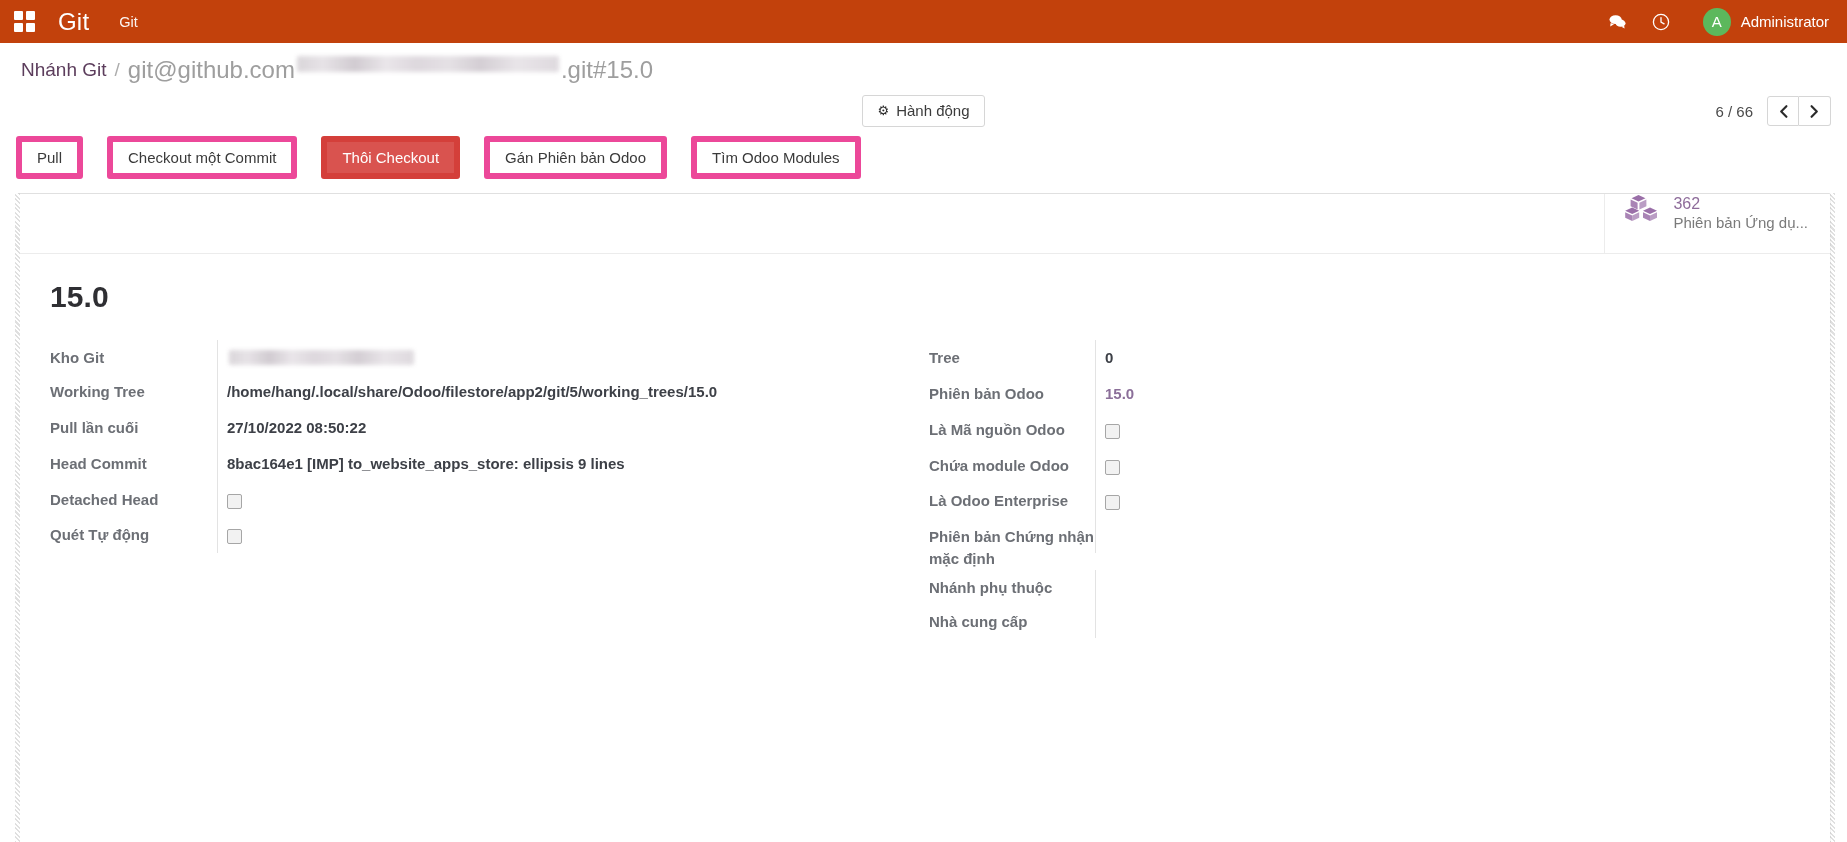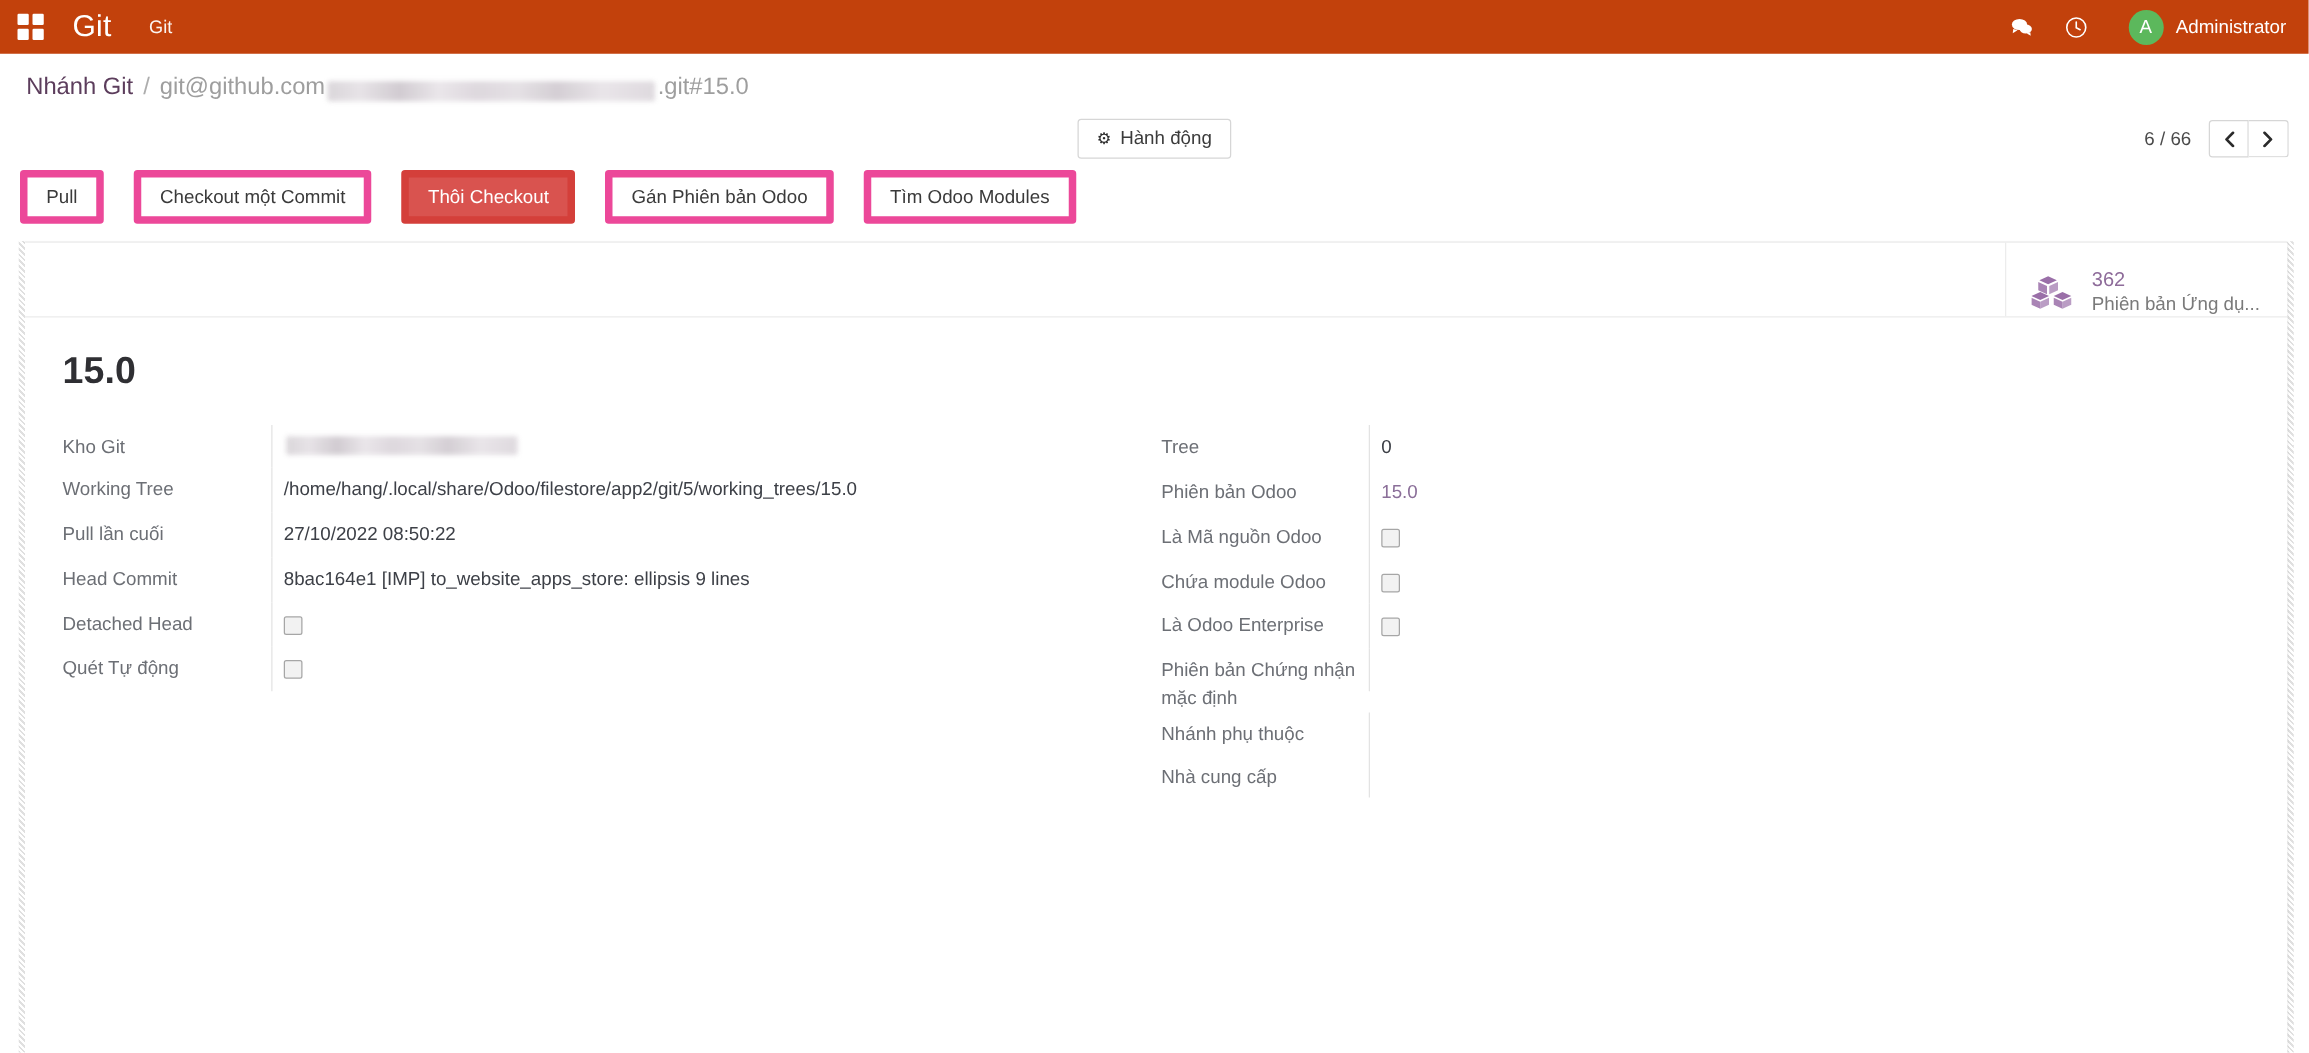--- a/index.html
+++ b/index.html
@@ -74,24 +74,24 @@
     background: #ffffff;
     margin-top: 8px;
   }
   .bc-root {
     font-size: 19px;
     color: #5c3d5c;
     cursor: pointer;
   }
   .bc-sep { font-size: 19px; color: #adadad; margin: 0 8px; }
   .bc-current {
-    font-size: 19px;
+    font-size: 24px;
     color: #9e9e9e;
     display: flex;
-    align-items: flex-end;
+    align-items: flex-start;
   }
   .redact {
     display: inline-block;
     height: 16px;
     margin: 0 2px;
     border-radius: 2px;
     background: linear-gradient(90deg,
        #d8d4d8 0%, #e6e2e6 10%, #cfc9cf 22%, #e9e5e9 34%,
        #dcd6dc 46%, #e4e0e4 58%, #d2ccd2 70%, #e8e4e8 84%, #ddd8dd 100%);
     filter: blur(2.2px);
@@ -206,21 +206,21 @@
   
   .stat-strip {
     display: flex;
     justify-content: flex-end;
     height: 60px;
     border-bottom: 1px solid #ececec;
     padding-right: 4px;
   }
   .stat-btn {
     display: flex;
-    align-items: flex-end;
+    align-items: flex-start;
     gap: 14px;
     padding: 0 18px 0 20px;
     border-left: 1px solid #ececec;
     cursor: pointer;
     min-width: 200px;
   }
   .cube-icon { flex: 0 0 auto; }
   .stat-text { display: flex; flex-direction: column; line-height: 1.22; }
   .stat-value { font-size: 16px; color: #8e6c9a; }
   .stat-label {
@@ -237,20 +237,21 @@
     color: #2f2f33;
     padding: 26px 0 0 30px;
     letter-spacing: .1px;
   }
 
   
   .form-grid {
     display: flex;
     padding: 26px 0 0 0;
     gap: 0;
+    font-weight: bold;
   }
   .col {
     width: 50%;
     padding-left: 30px;
     padding-right: 20px;
   }
   .col.right { padding-left: 0; }
   .frow {
     display: flex;
     align-items: flex-start;

